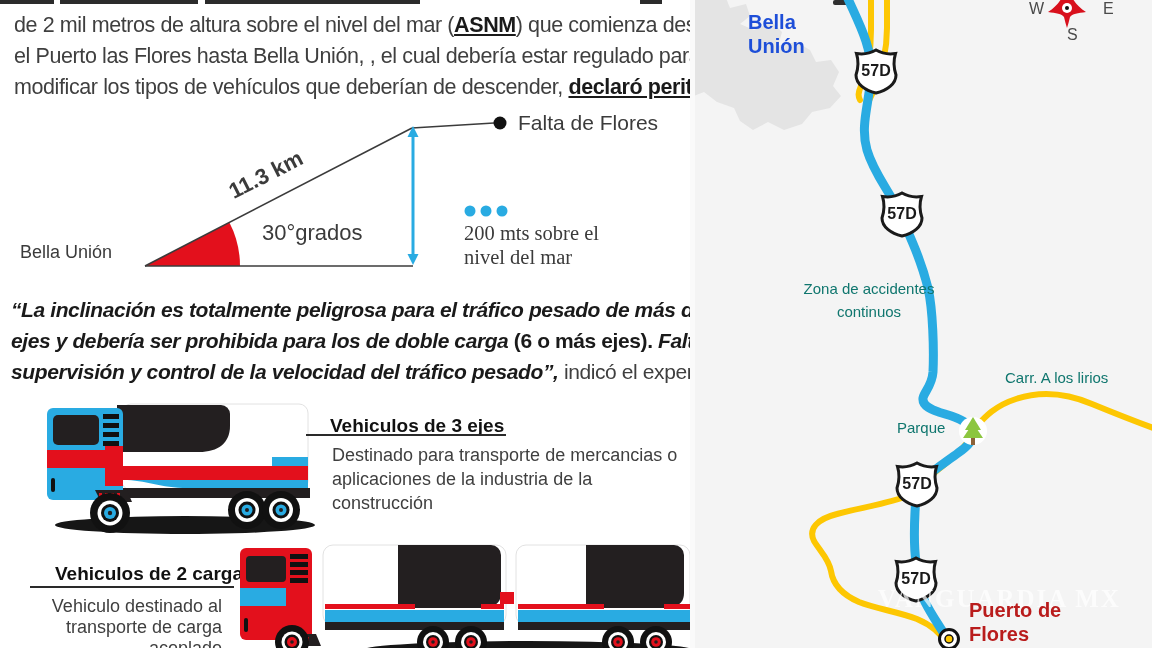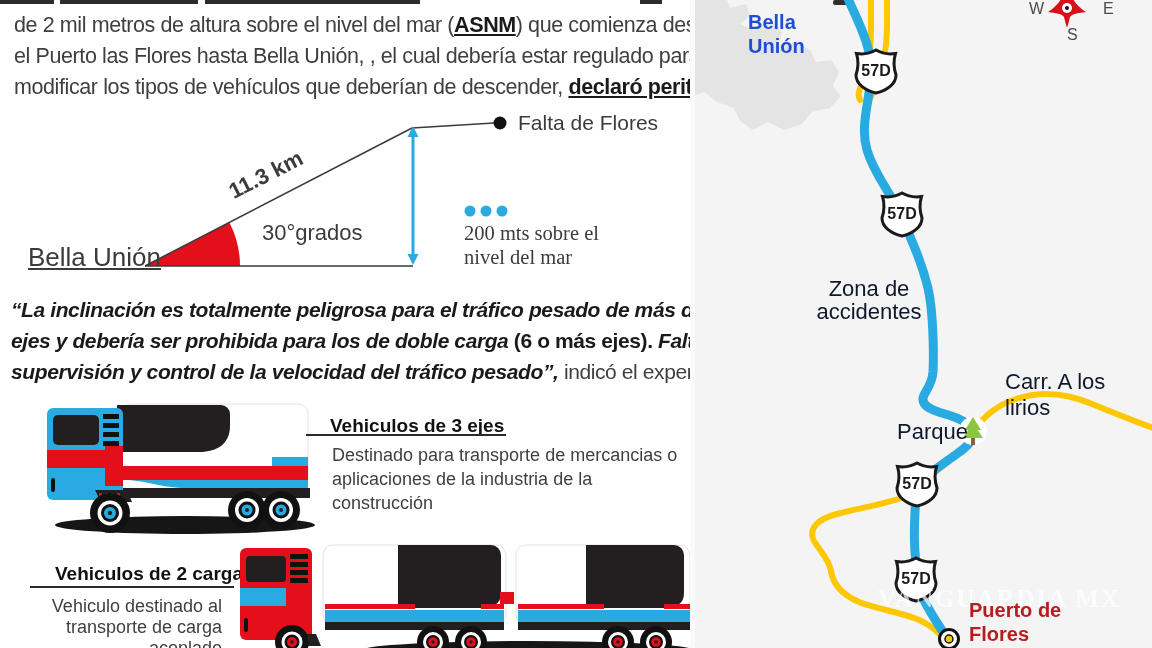--- a/index.html
+++ b/index.html
@@ -30,37 +30,37 @@
   .qi{font-style:italic;font-weight:bold;}
   .qb{font-weight:bold;}
   .qr{font-weight:normal;font-style:normal;color:#3f3f3f;}
 
   
   .dg-label{color:#3b3b3b;}
   .lbl-dest{left:518px;top:111px;font-size:21px;}
   .lbl-dist{left:196px;top:162px;width:140px;font-size:22px;font-weight:600;
     transform:rotate(-27deg);text-align:center;}
   .lbl-angle{left:262px;top:220px;font-size:22px;}
-  .lbl-origin{left:28px;top:242px;font-size:26px;text-decoration:underline;}
+  .lbl-origin{left:20px;top:242px;font-size:18px;}
   .lbl-elev{left:464px;top:221px;font-size:20.5px;line-height:24px;font-family:Liberation Serif, serif;}
 
   
   .t1-title{left:330px;top:415px;font-size:19px;font-weight:bold;color:#111;}
   .t1-rule{left:306px;top:434px;width:200px;height:0;border-top:2px solid #2a2a2a;}
   .t1-desc{left:332px;top:443px;font-size:18px;line-height:24px;color:#3f3f3f;}
   .t2-title{left:55px;top:563px;font-size:19px;font-weight:bold;color:#111;}
   .t2-rule{left:30px;top:586px;width:204px;height:0;border-top:2px solid #2a2a2a;}
   .t2-desc{left:0px;top:596px;width:222px;font-size:18px;line-height:21px;
     color:#3f3f3f;text-align:right;}
 
   
   .map{left:690px;top:0;width:462px;height:648px;background:#f4f4f4;
     border-left:5px solid #fafafa;box-sizing:border-box;}
   .map svg{position:absolute;left:0;top:0;}
-  .m-label{position:absolute;color:#0f172a;font-size:22px;}
+  .m-label{position:absolute;color:#0f766e;font-size:15px;}
   .m-bella{left:53px;top:10px;color:#1d4ed8;font-size:20px;font-weight:bold;line-height:24px;}
   .m-zona{left:90px;top:277px;width:168px;text-align:center;line-height:23px;}
   .m-carr{left:310px;top:369px;}
   .m-parque{left:202px;top:419px;}
   .m-puerto{left:274px;top:598px;color:#b91c1c;font-size:20px;font-weight:bold;line-height:24px;}
   .m-compass{color:#4a4a4a;font-size:16px;}
   .cw{left:334px;top:0px;} .ce{left:408px;top:0px;} .cs{left:372px;top:26px;}
   .watermark{left:183px;top:585px;width:279px;font-family:"Liberation Serif",serif;
     font-size:25px;font-weight:bold;letter-spacing:2px;color:rgba(255,255,255,0.7);
     white-space:nowrap;}
@@ -316,20 +316,21 @@
   </svg>
 
   <div class="watermark abs">VANGUARDIA MX</div>
 
   <div class="m-bella abs">
     <div>Bella</div>
     <div>Unión</div>
   </div>
   <div class="m-label m-zona abs">
     <div>Zona de accidentes</div>
+    <div>continuos</div>
   </div>
   <div class="m-label m-carr abs">Carr. A los lirios</div>
   <div class="m-label m-parque abs">Parque</div>
   <div class="m-puerto abs">
     <div>Puerto de</div>
     <div>Flores</div>
   </div>
   <div class="m-compass cw abs">W</div>
   <div class="m-compass ce abs">E</div>
   <div class="m-compass cs abs">S</div>

